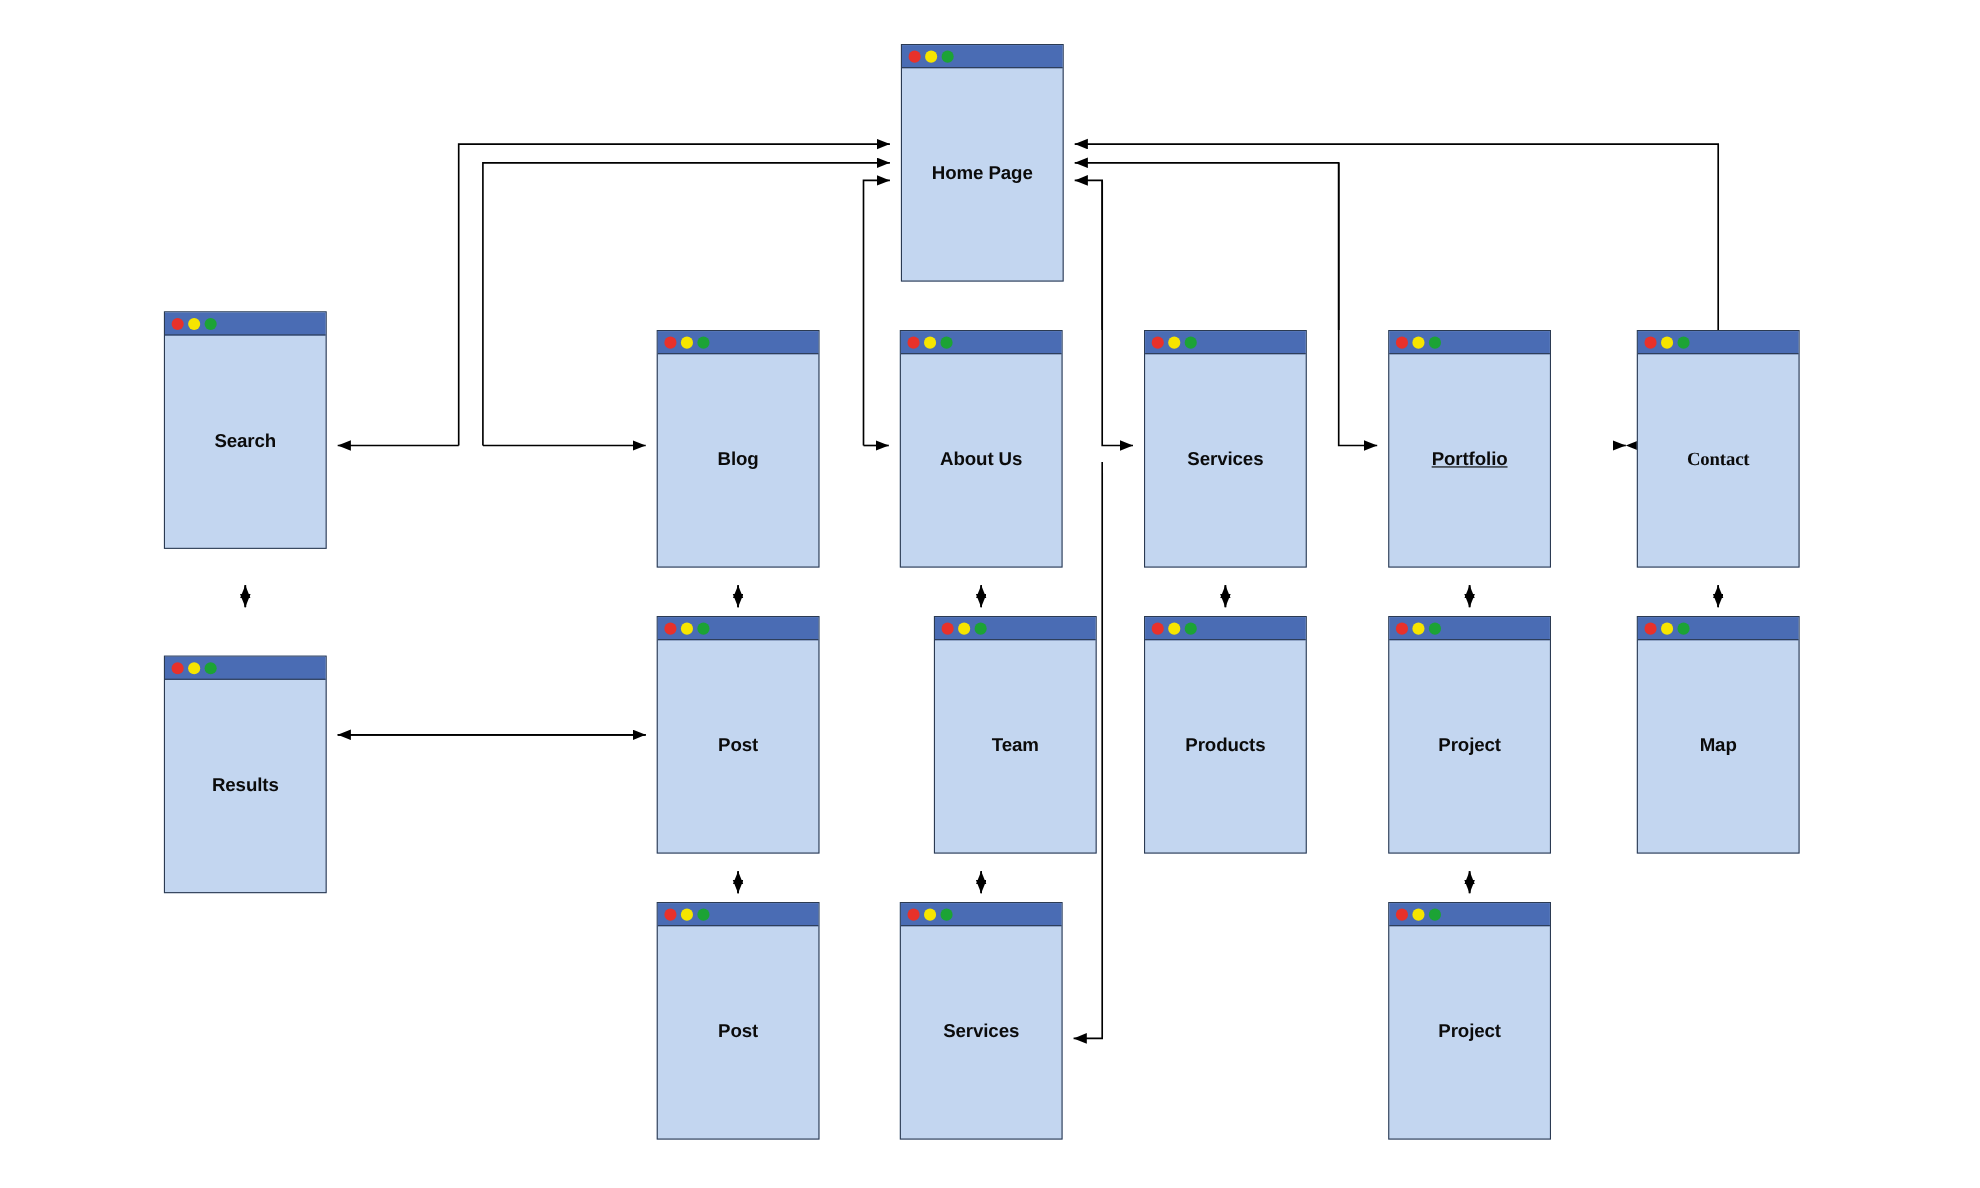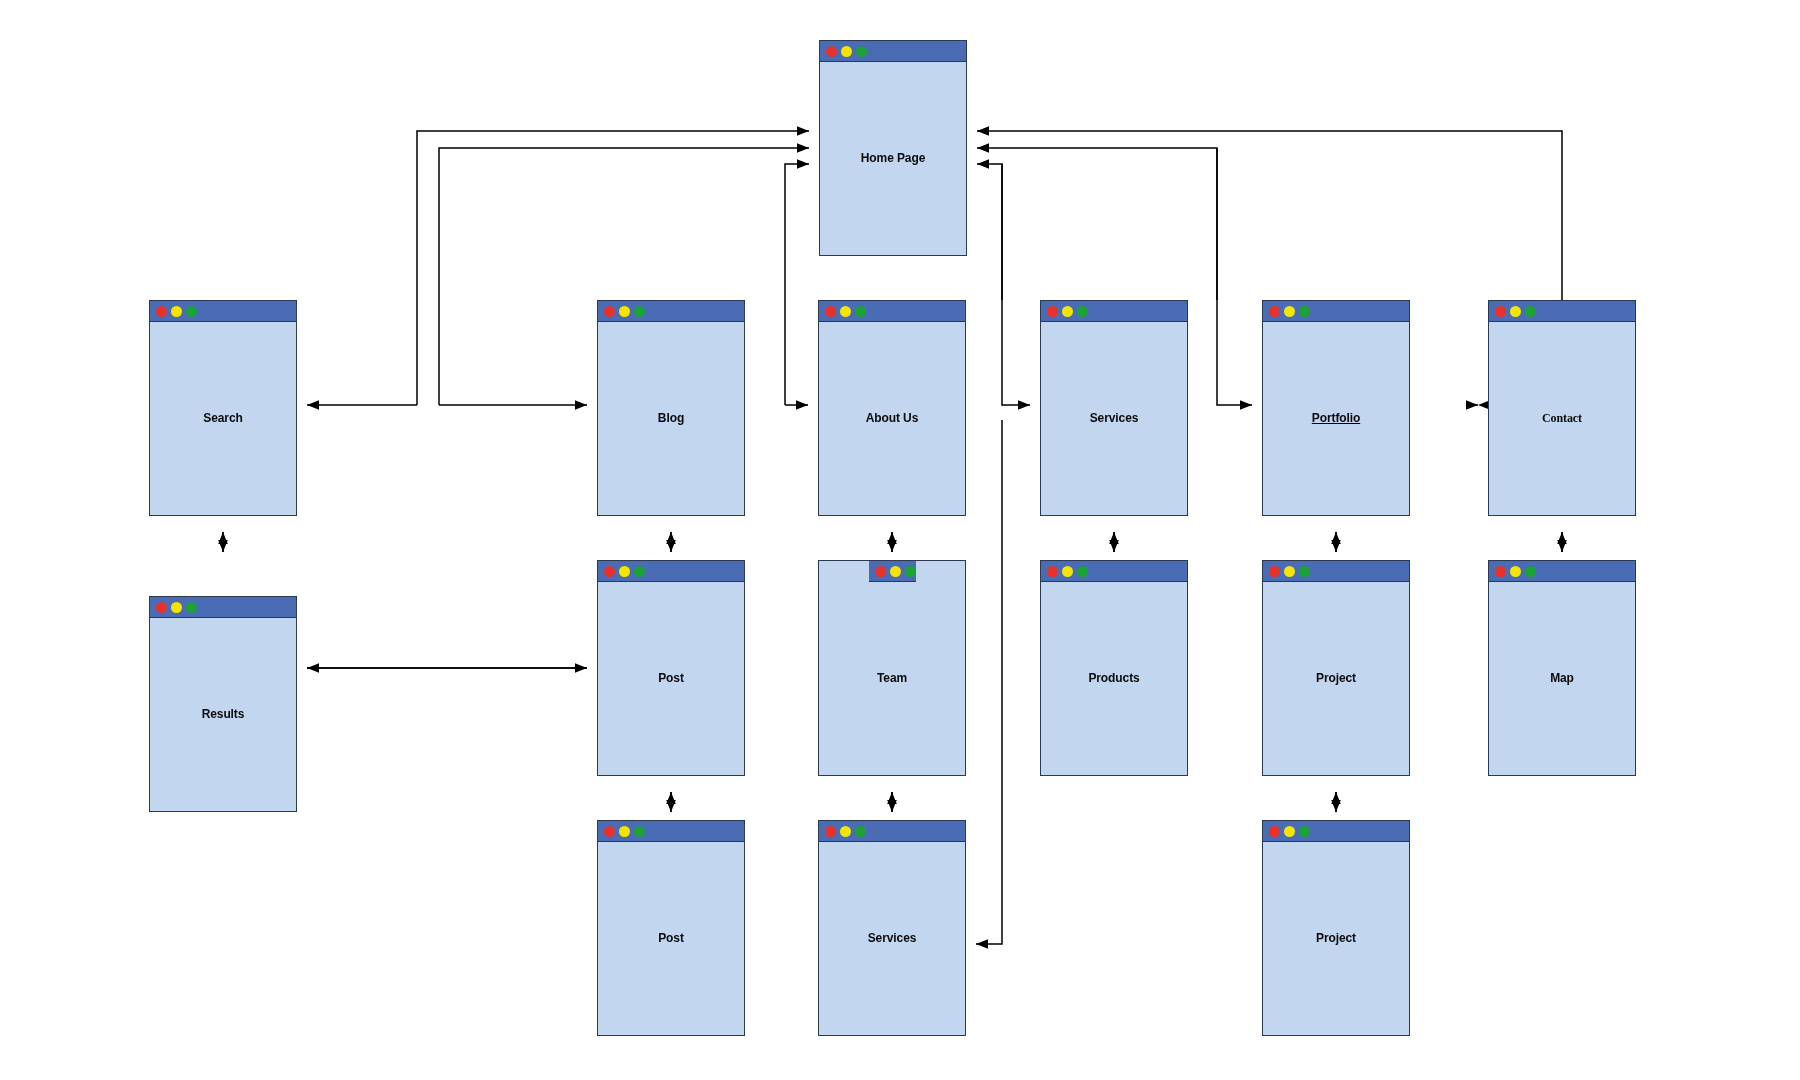--- a/index.html
+++ b/index.html
@@ -54,21 +54,21 @@
   .dot-red { background: #e8312a; }
   .dot-yellow { background: #f6e500; }
   .dot-green { background: #1ca335; }
   .node-body {
     flex: 1 1 auto;
     display: flex;
     align-items: center;
     justify-content: center;
   }
   .node-label {
-    font-size: 12px;
+    font-size: 17px;
     font-weight: bold;
     color: #0b0b0b;
     text-align: center;
     letter-spacing: -0.1px;
     line-height: 1.1;
     white-space: nowrap;
   }
 </style>
 </head>
 <body>
@@ -149,21 +149,21 @@
     <div class="node-titlebar">
       <span class="dot dot-red"></span>
       <span class="dot dot-yellow"></span>
       <span class="dot dot-green"></span>
     </div>
     <div class="node-body">
       <span class="node-label">Home Page</span>
     </div>
   </div>
 
-  <div class="node" style="left:149px; top:300px;justify-content:center;">
+  <div class="node" style="left:149px; top:283px;justify-content:center;">
     <div class="node-titlebar">
       <span class="dot dot-red"></span>
       <span class="dot dot-yellow"></span>
       <span class="dot dot-green"></span>
     </div>
     <div class="node-body">
       <span class="node-label">Search</span>
     </div>
   </div>
 
@@ -237,21 +237,21 @@
     <div class="node-titlebar">
       <span class="dot dot-red"></span>
       <span class="dot dot-yellow"></span>
       <span class="dot dot-green"></span>
     </div>
     <div class="node-body">
       <span class="node-label">Post</span>
     </div>
   </div>
 
-  <div class="node" style="left:818px; top:560px;align-items:center;">
+  <div class="node" style="left:849px; top:560px;">
     <div class="node-titlebar">
       <span class="dot dot-red"></span>
       <span class="dot dot-yellow"></span>
       <span class="dot dot-green"></span>
     </div>
     <div class="node-body">
       <span class="node-label">Team</span>
     </div>
   </div>
 

